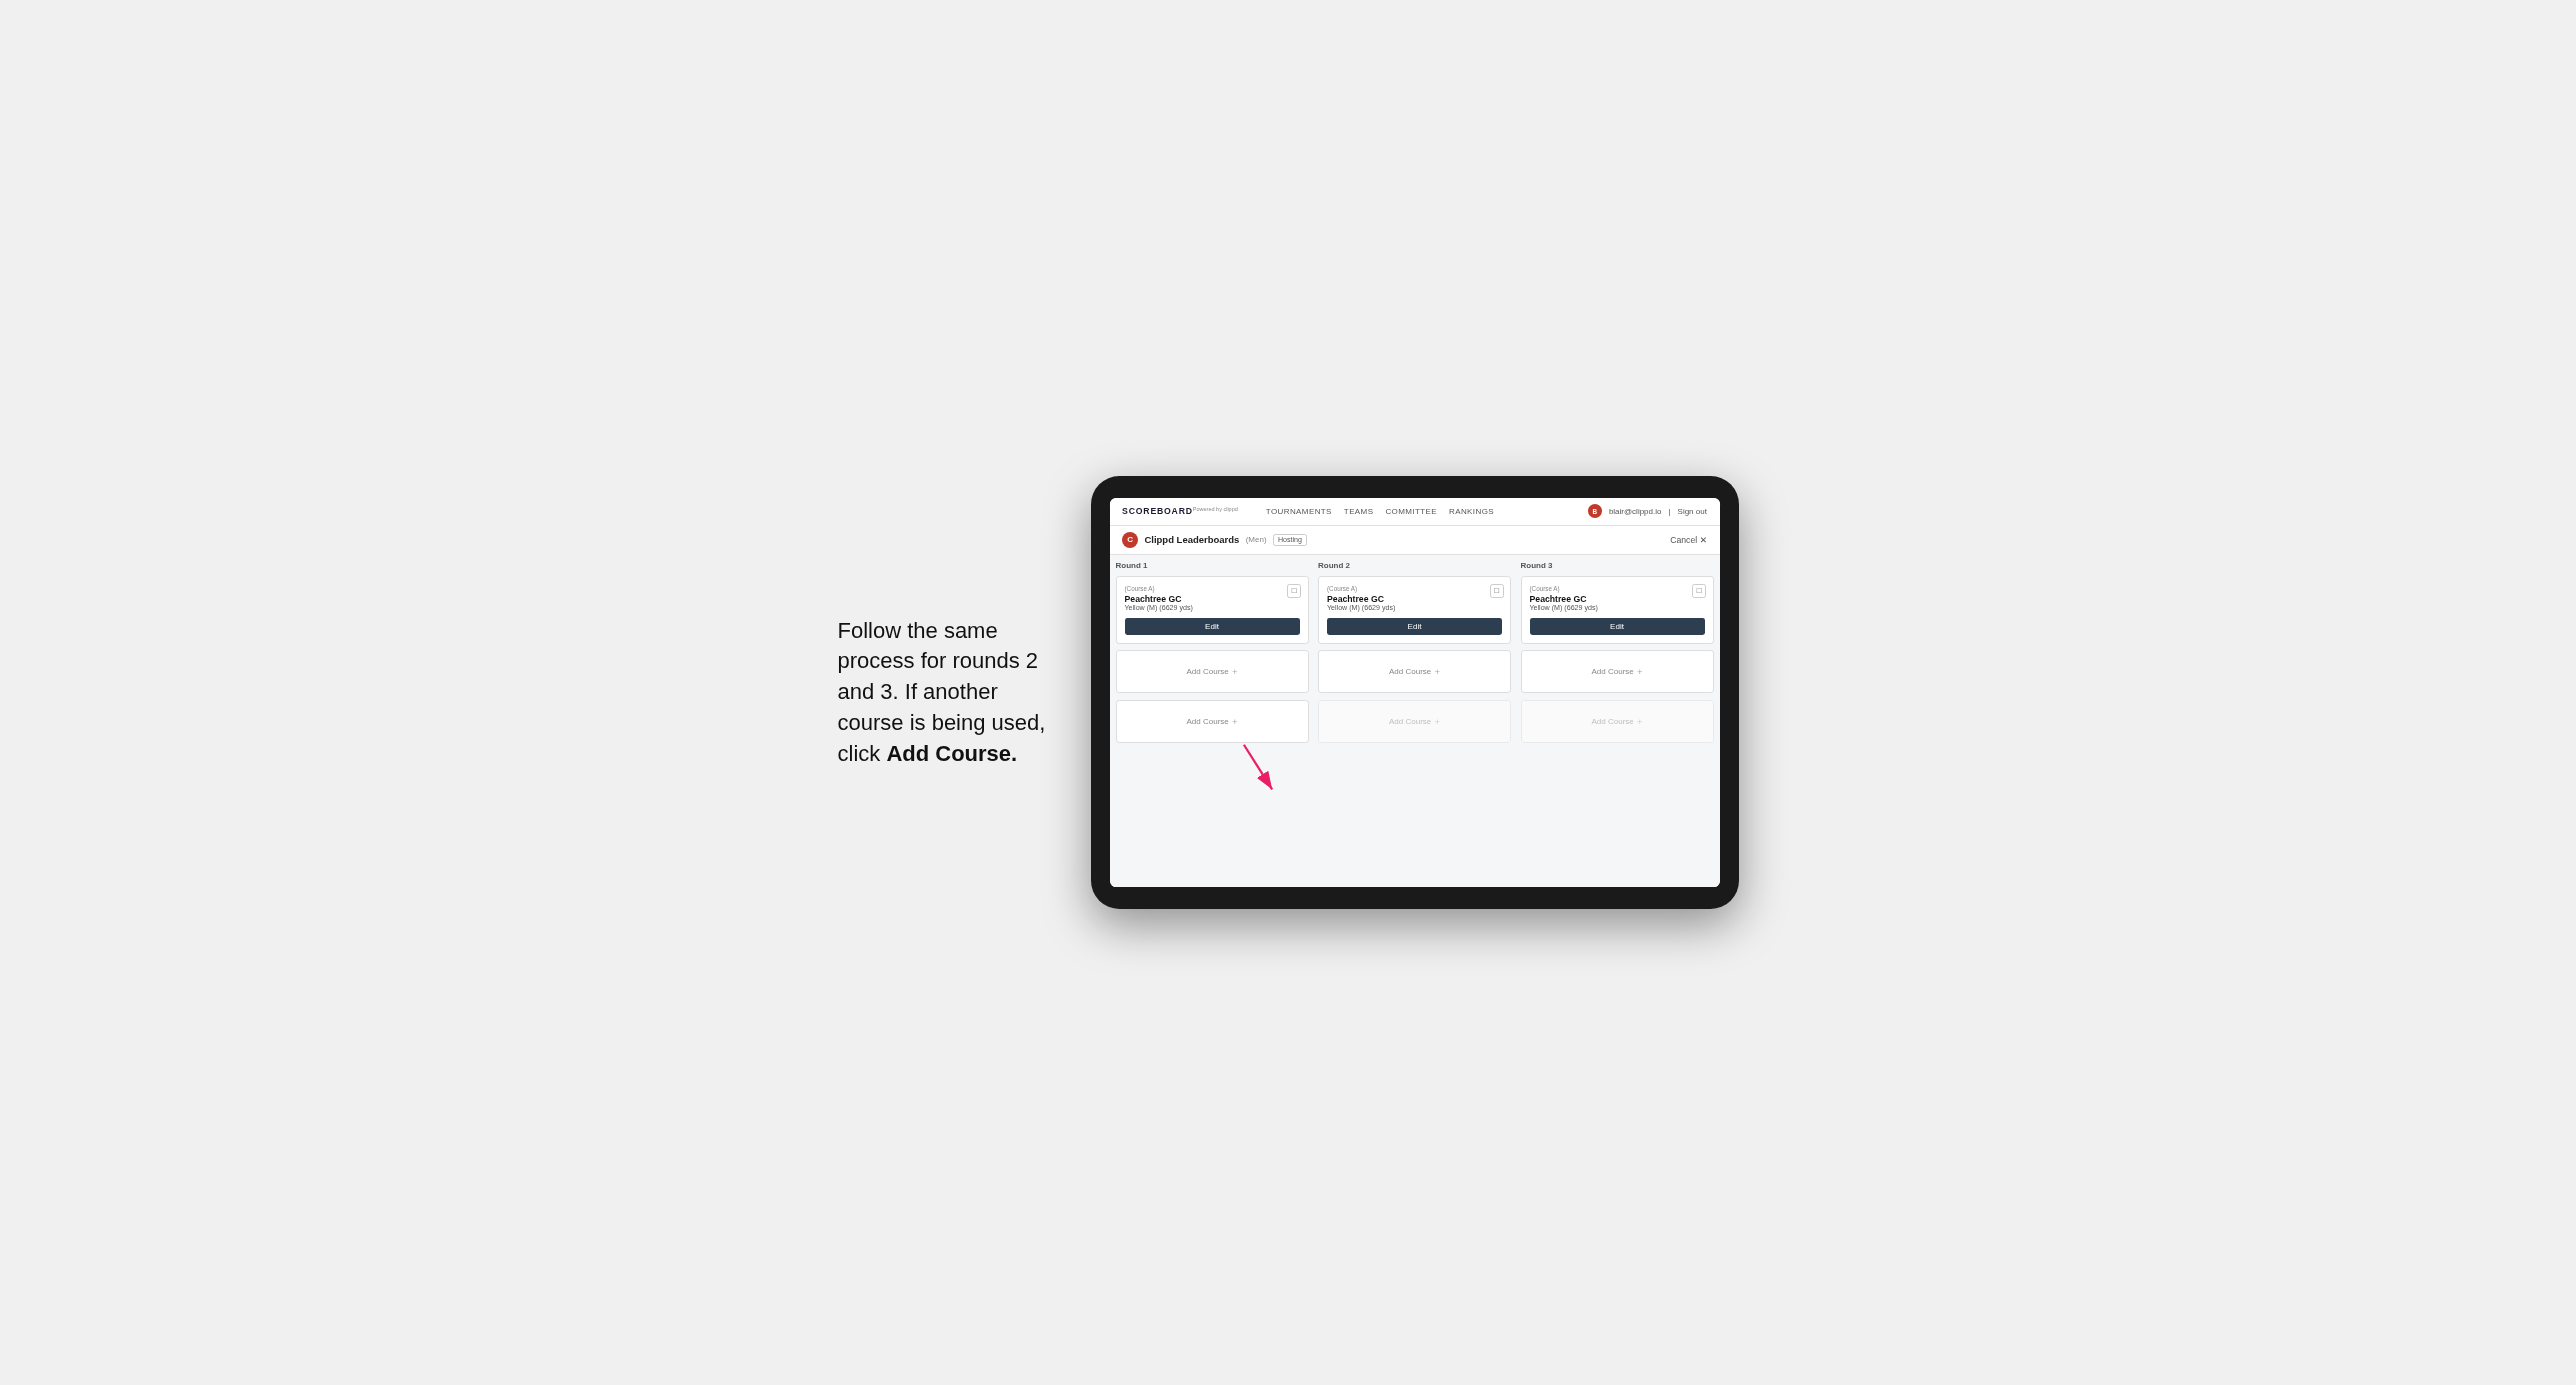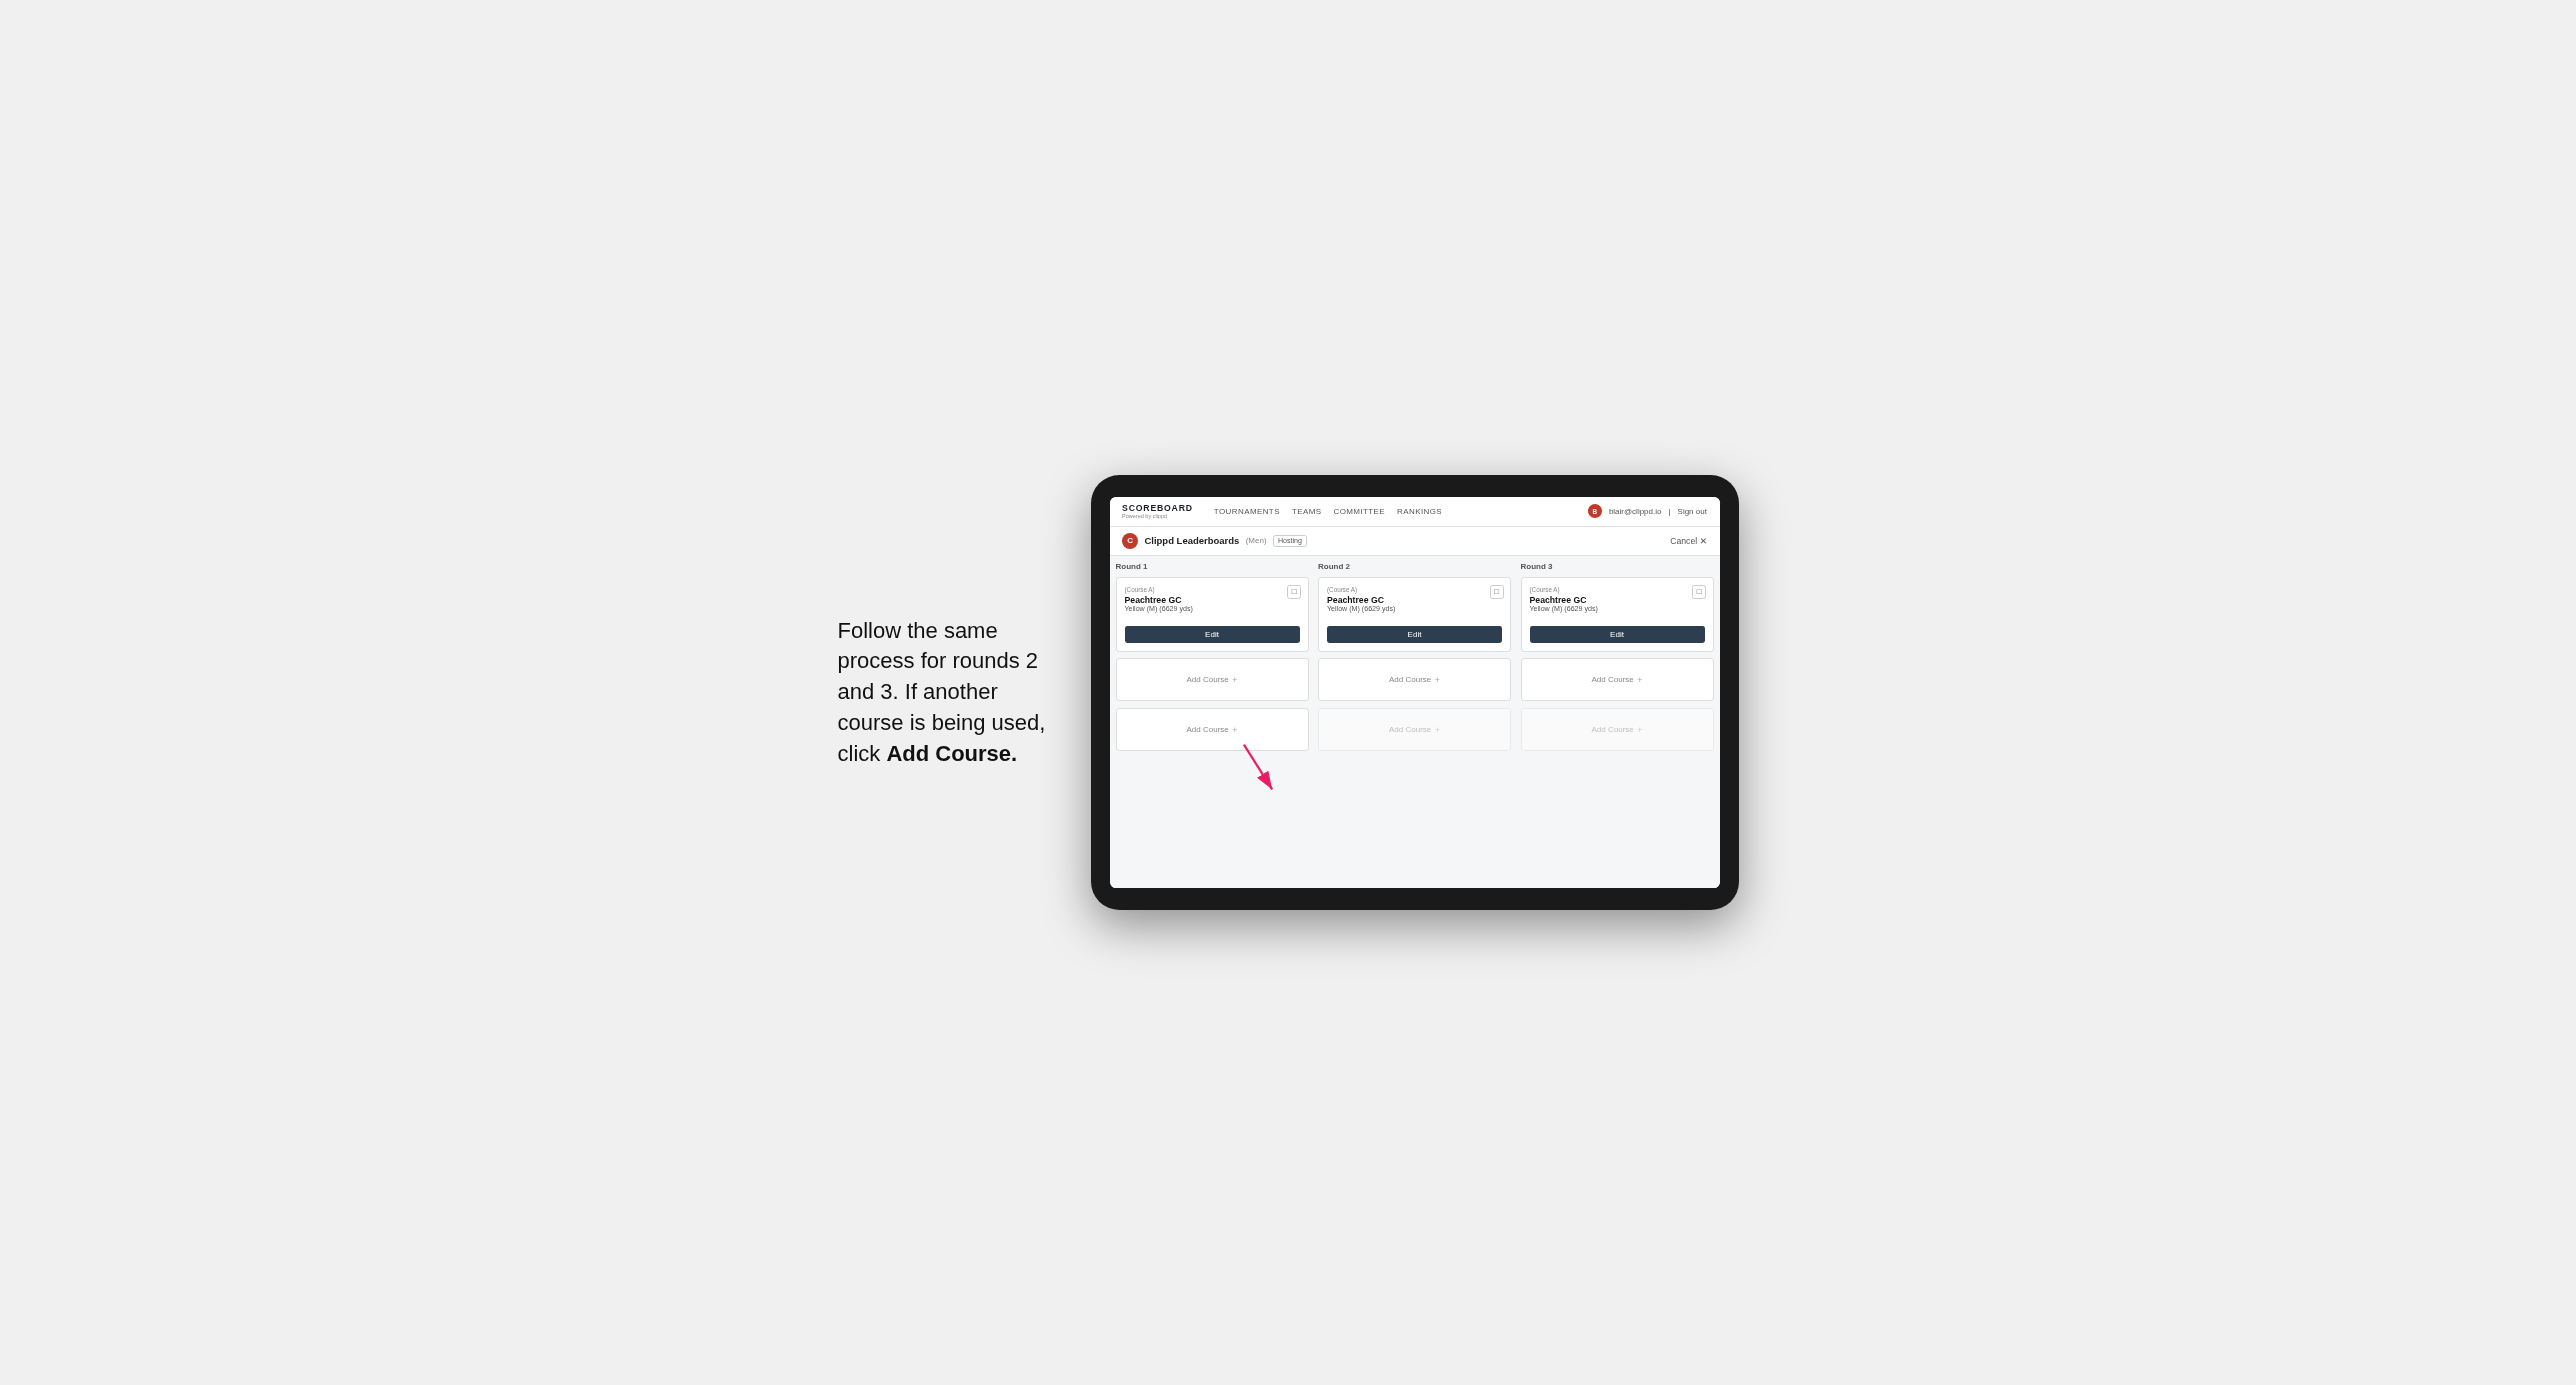--- a/index.html
+++ b/index.html
@@ -54,22 +54,22 @@
       display: flex;
       align-items: center;
       padding: 6.3px 12.6px;
       border-bottom: 0.8px solid #e0e0e0;
       background: #fff;
       gap: 16px;
     }
 
     .scoreboard-logo {
       display: flex;
-      flex-direction: column;
-      margin-right: 5px;
+      flex-direction: row;
+      margin-right: 12px;
     }
     .scoreboard-logo .logo-title {
       font-size: 8.7px;
       font-weight: 800;
       letter-spacing: 0.8px;
       color: #1a1a2e;
       text-transform: uppercase;
     }
     .scoreboard-logo .logo-sub {
       font-size: 5.5px;
@@ -208,21 +208,21 @@
       margin-bottom: 1.6px;
     }
     .course-name {
       font-size: 8.7px;
       font-weight: 700;
       color: #111;
     }
     .course-details {
       font-size: 7.1px;
       color: #555;
-      margin-bottom: 13px;
+      margin-bottom: 6px;
     }
     .edit-btn {
       background: #2c3e50;
       color: #fff;
       border: none;
       border-radius: 2.4px;
       padding: 4px 0;
       width: 100%;
       font-size: 8px;
       cursor: pointer;

